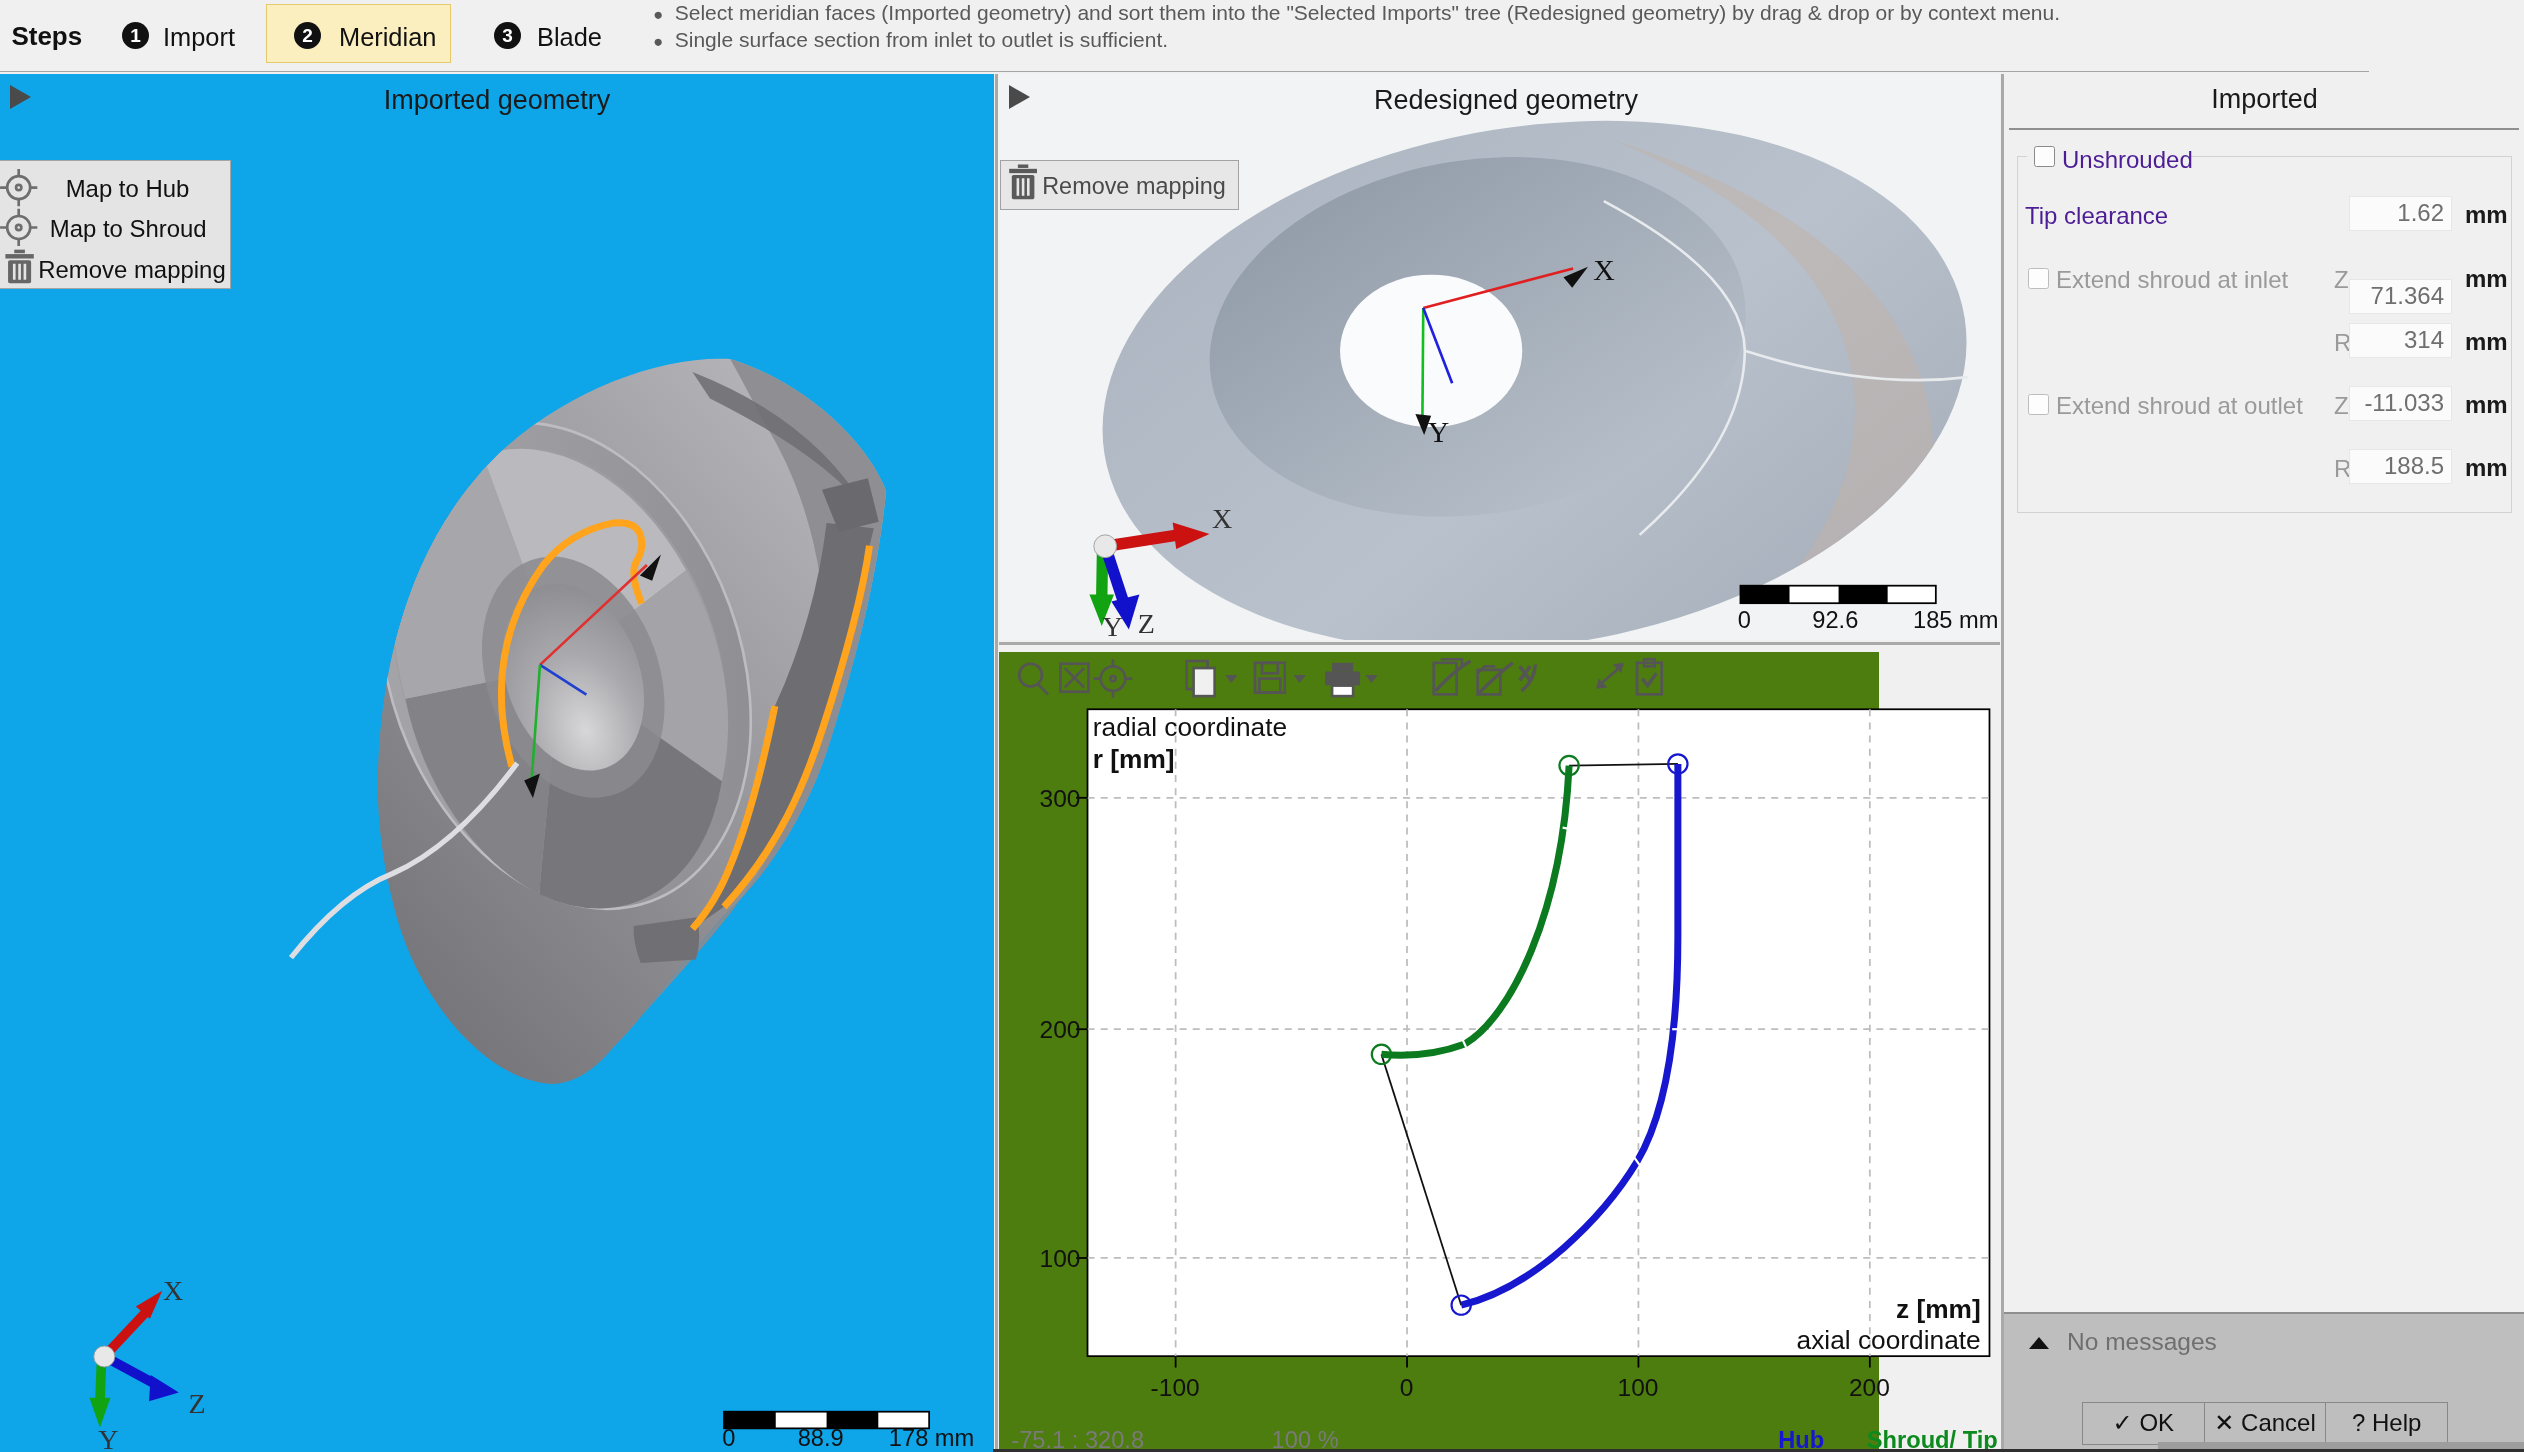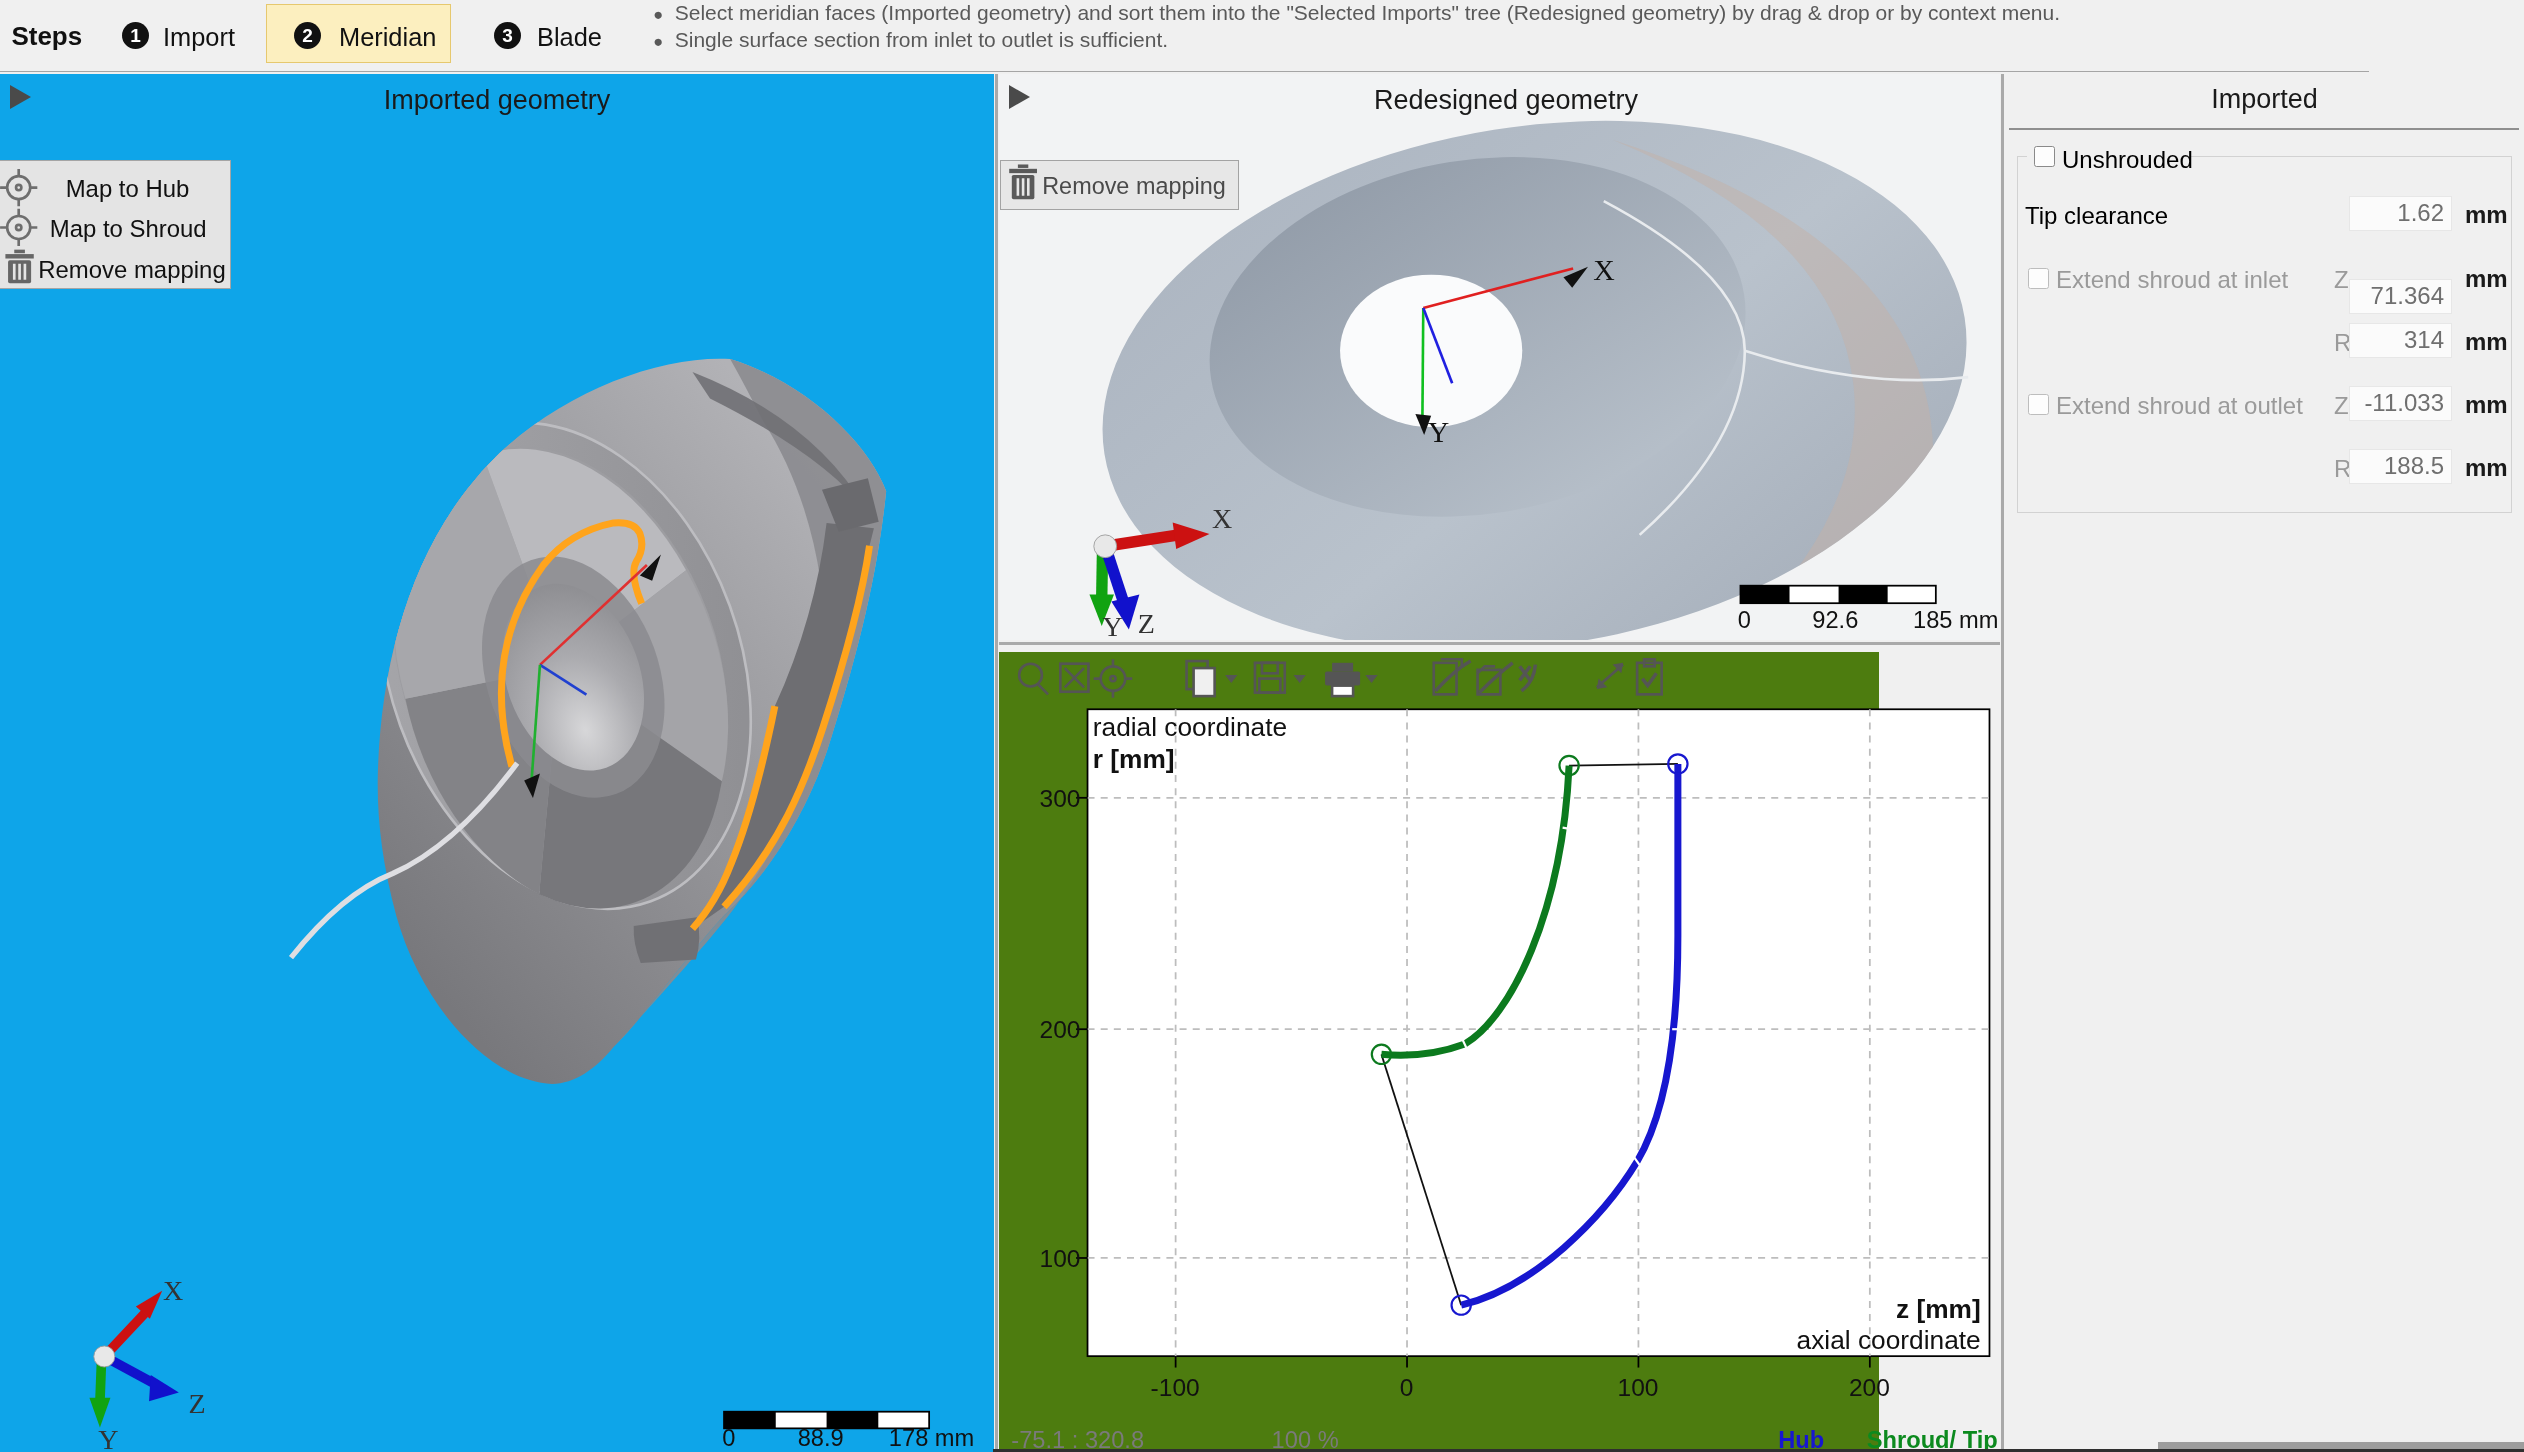--- a/index.html
+++ b/index.html
@@ -16,21 +16,21 @@
 #chartpanel { left:999px; top:652px; width:880px; height:807px; background:#4d7c0f; }
 #vdiv2 { left:2001px; top:74px; width:2.6px; height:1379px; background:#a9a9a9; }
 #rightpanel { left:2004px; top:74px; width:521px; height:1379px; background:#f0f0f0; }
 .title { font-size:27px; color:#1a1a1a; }
 .play { width:0; height:0; border-left:21px solid #4a4a4a; border-top:12.3px solid transparent; border-bottom:12.3px solid transparent; }
 .inputbox { position:absolute; width:103px; height:35px; background:#fbfbfb; border:1.8px solid #e7e7e7;
   font-size:24px; color:#6f6f6f; text-align:right; padding-right:7px; line-height:32px; }
 .cb { position:absolute; width:21px; height:21px; background:#fdfdfd; border:1.8px solid #8a8a8a; border-radius:2.6px; }
 .cb.dis { border-color:#bdbdbd; }
 .glabel { font-size:24px; color:#9a9a9a; }
-.blabel { font-size:24px; color:#000000; }
+.blabel { font-size:24px; color:#4c1d95; }
 .mm { font-size:24px; font-weight:bold; color:#1a1a1a; }
 </style>
 </head>
 <body>
 
 <div id="topbar" class="abs">
   <div class="abs" style="left:11.4px; top:21px; font-size:26px; font-weight:bold; color:#111;">Steps</div>
   <div class="abs" style="left:122px; top:22px;"><span class="badge">1</span></div>
   <div class="abs" style="left:163px; top:23px; font-size:25.4px; color:#111;">Import</div>
   <div class="abs" style="left:266px; top:3.5px; width:185px; height:59px; background:#fcefbf; border:1.8px solid #e6c86e;"></div>
@@ -415,17 +415,27 @@
   <div class="cb dis" style="left:24px; top:320px;"></div>
   <div class="abs glabel" style="left:52px; top:318px;">Extend shroud at outlet</div>
   <div class="abs glabel" style="left:330px; top:318px;">Z</div>
   <div class="inputbox" style="left:345px; top:312px;">-11.033</div>
   <div class="abs mm" style="left:461px; top:317px;">mm</div>
 
   <div class="abs glabel" style="left:330px; top:381px;">R</div>
   <div class="inputbox" style="left:345px; top:375px;">188.5</div>
   <div class="abs mm" style="left:461px; top:380px;">mm</div>
 
+  <div class="abs" style="left:0; top:1238px; width:521px; height:141px; background:#bebebe; border-top:2.6px solid #8f8f8f;">
+    <div class="abs" style="left:24.5px; top:23px; width:0; height:0; border-bottom:12.3px solid #111; border-left:10.5px solid transparent; border-right:10.5px solid transparent;"></div>
+    <div class="abs" style="left:63px; top:14px; font-size:24.5px; color:#6f6f6f;">No messages</div>
+
+    <div class="abs" style="left:78px; top:88px; width:366px; height:43px; border:1.8px solid #888; display:flex;">
+      <div style="flex:1; border-right:1.8px solid #888; font-size:24px; color:#111; text-align:center; line-height:39px;">✓ OK</div>
+      <div style="flex:1; border-right:1.8px solid #888; font-size:24px; color:#111; text-align:center; line-height:39px;">✕ Cancel</div>
+      <div style="flex:1; font-size:24px; color:#111; text-align:center; line-height:39px;">? Help</div>
+    </div>
+  </div>
 </div>
 
 <div class="abs" style="left:2158px; top:1442px; width:366px; height:10.5px; background:#9d9d9d;"></div>
 <div class="abs" style="left:993px; top:1449px; width:1532px; height:3.5px; background:#2f2f2f;"></div>
 
 
 </body></html>

